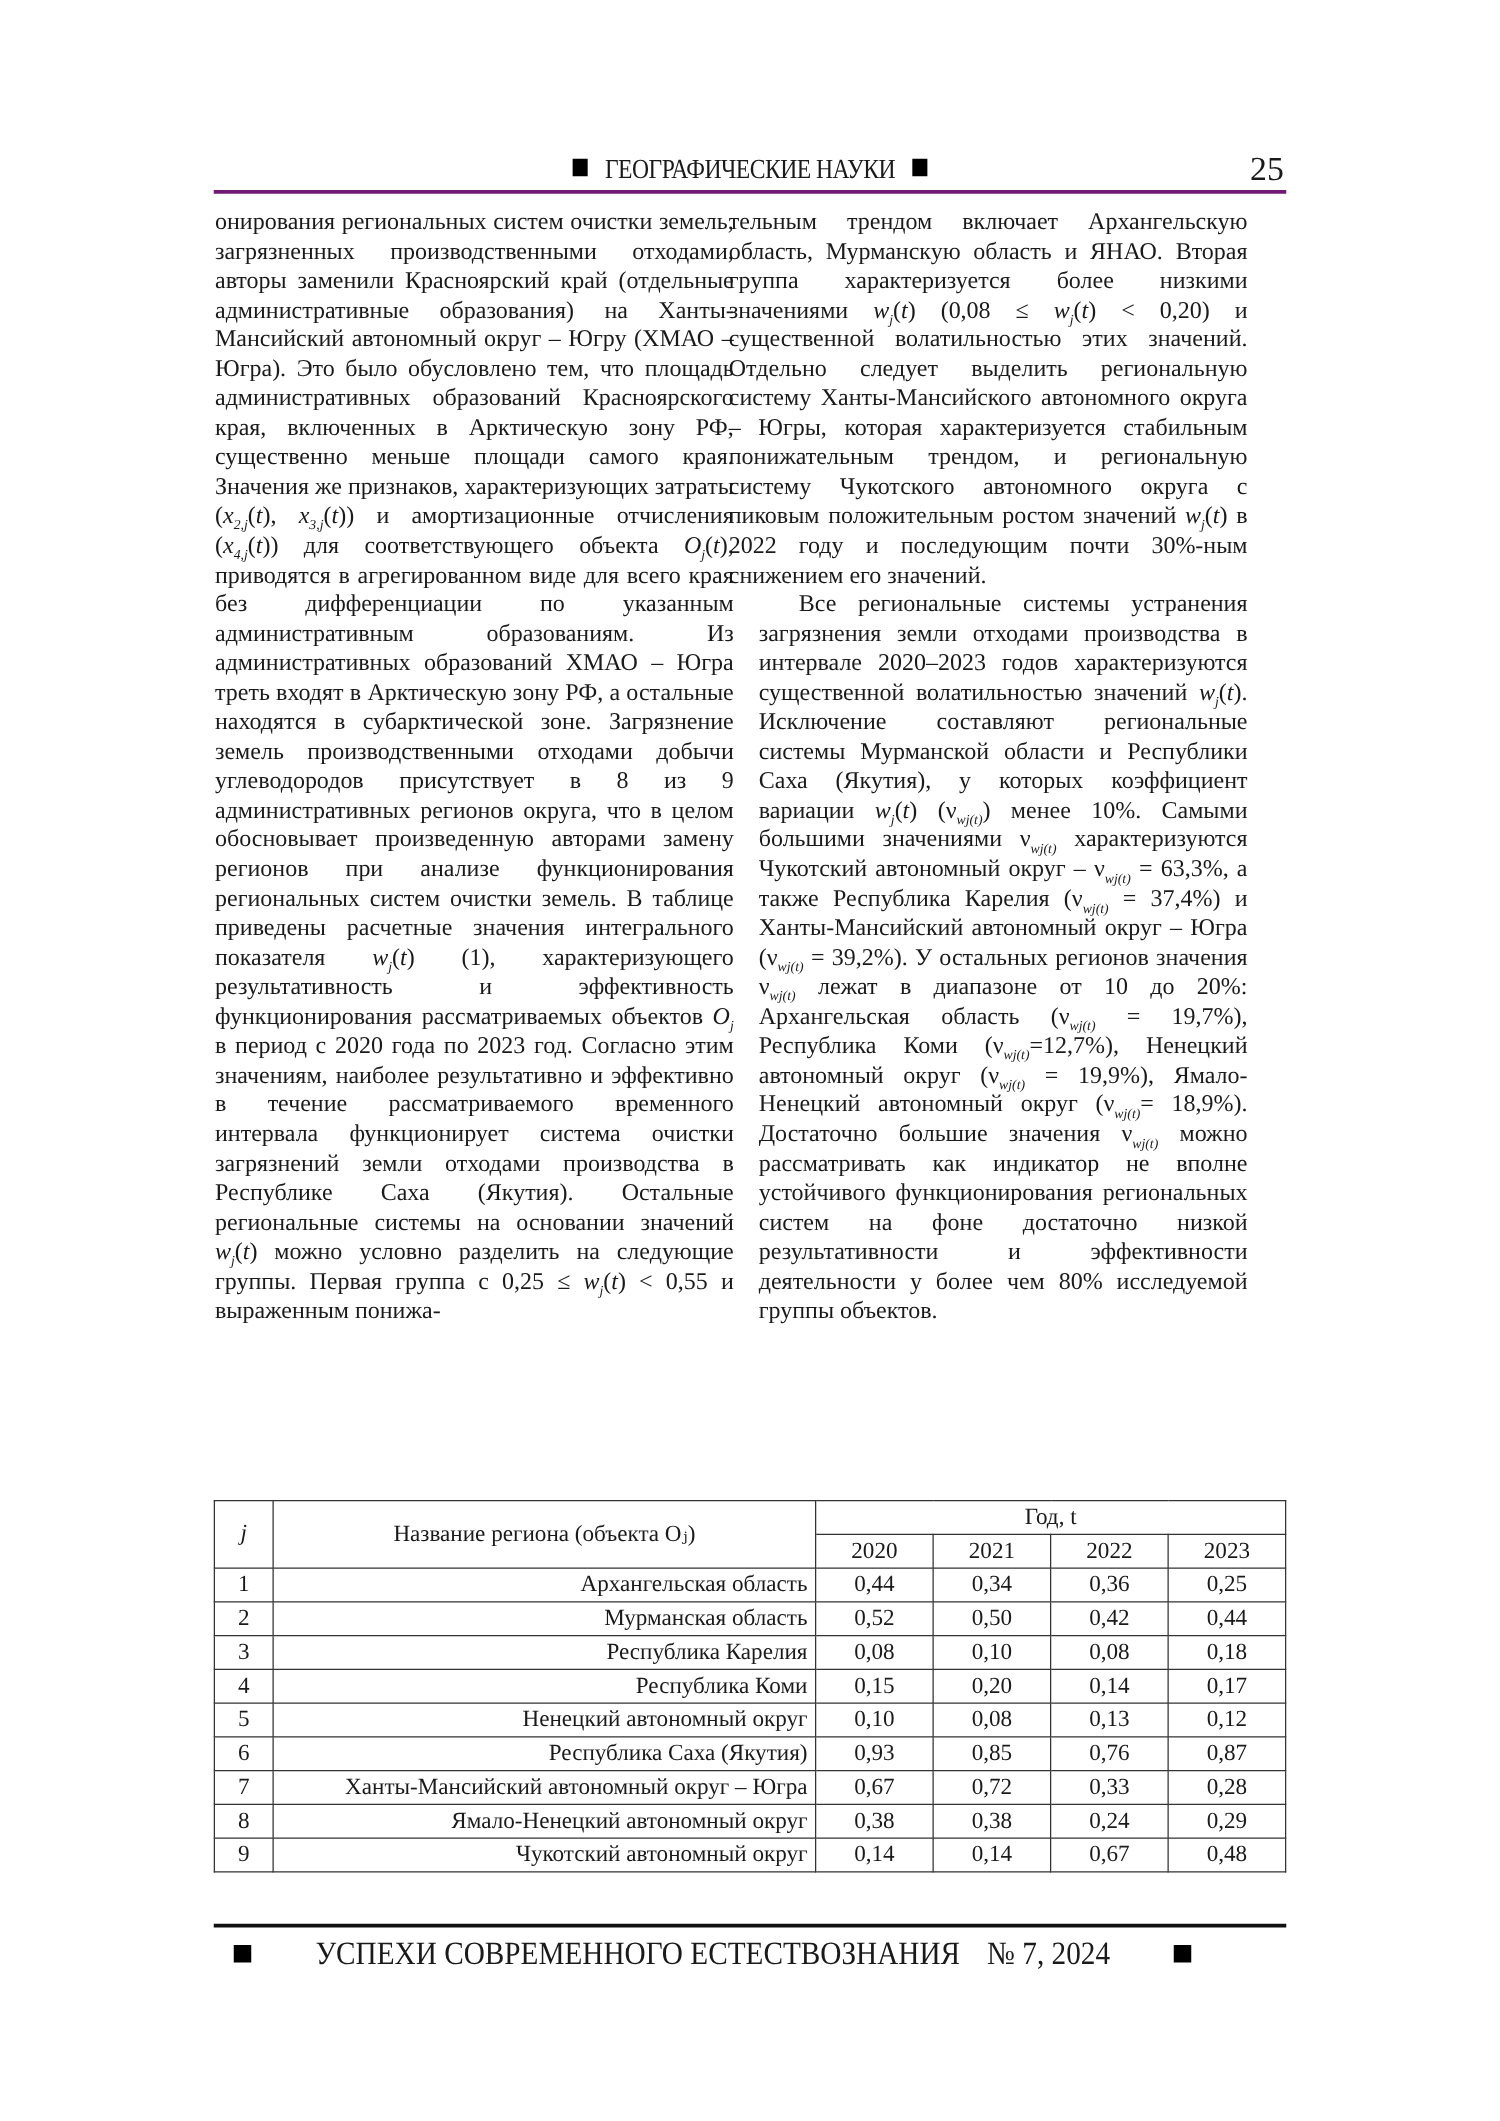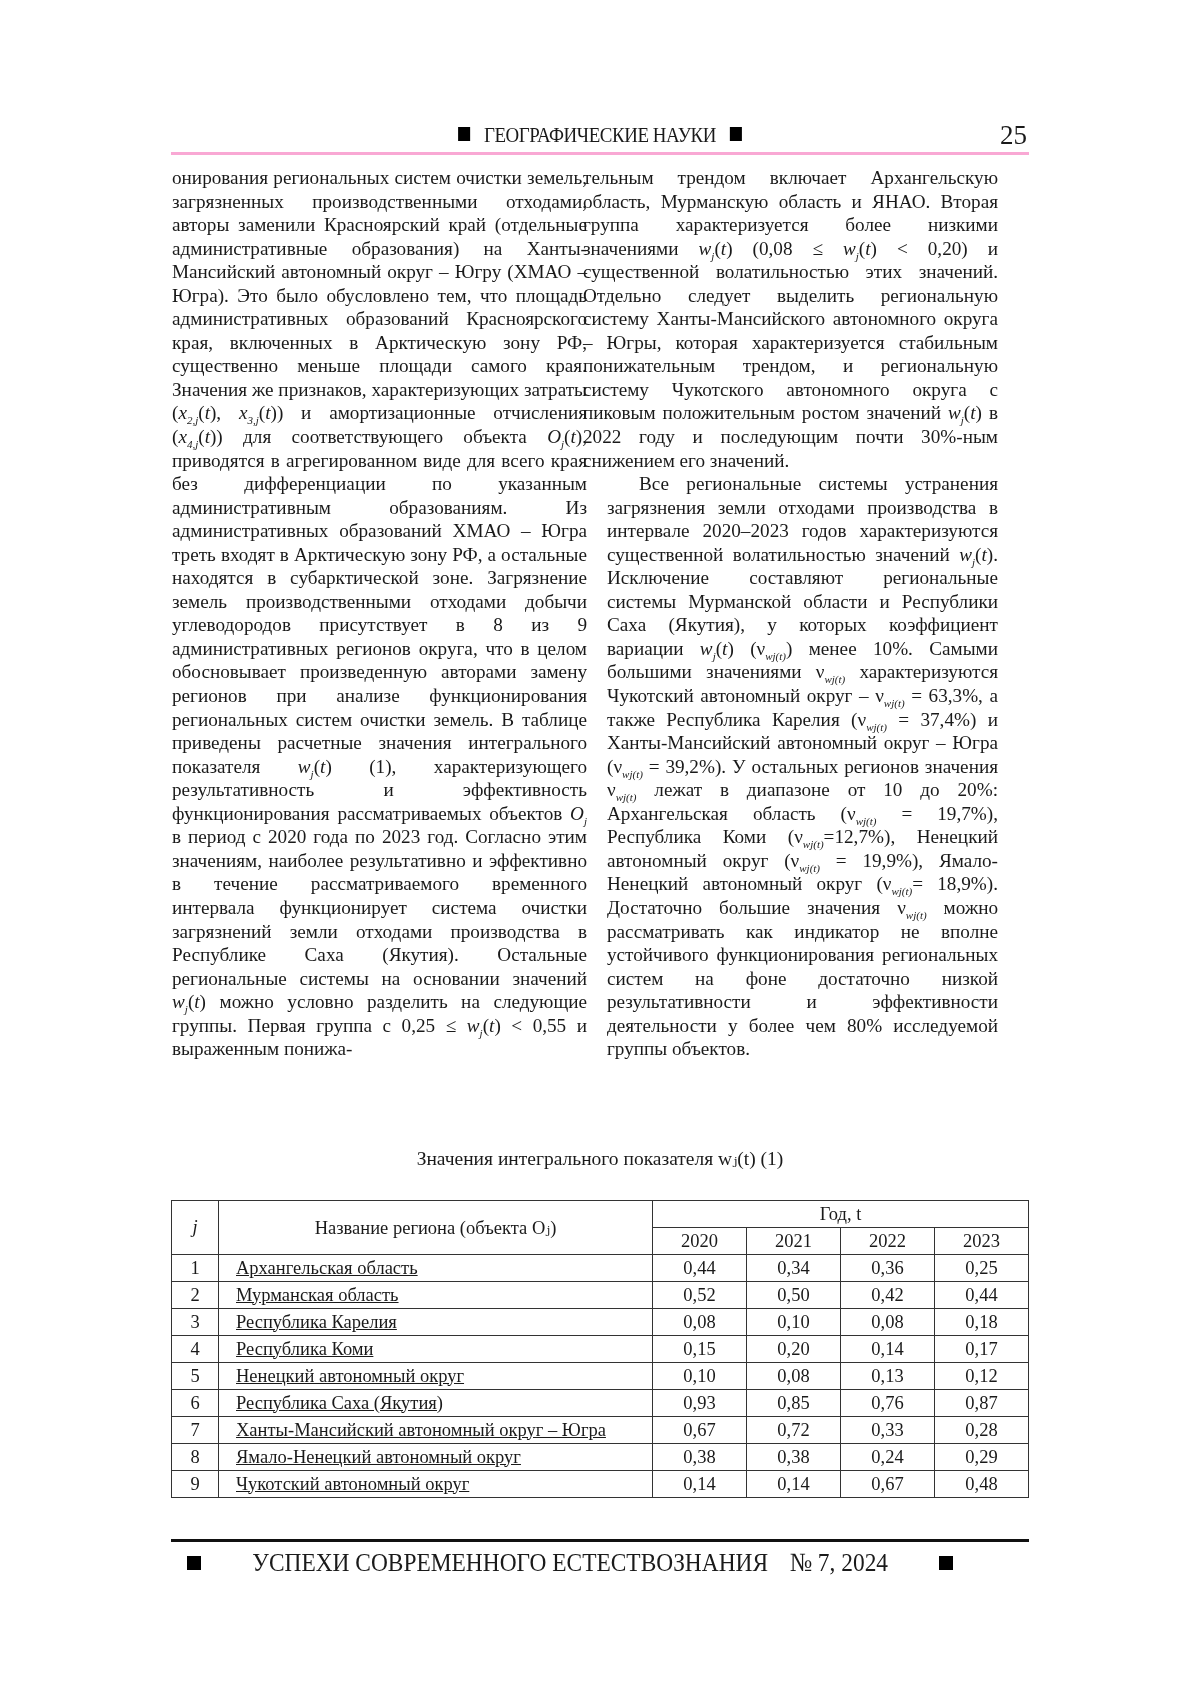--- a/index.html
+++ b/index.html
@@ -2,21 +2,21 @@
 <html><head>
 <meta charset="utf-8">
 <style>
   html, body { margin: 0; padding: 0; background: #ffffff; }
   body {
     width: 1200px; height: 1697px; position: relative; overflow: hidden;
     font-family: "Liberation Serif", "DejaVu Serif", serif; color: #1a1a1a;
   }
   .running-head {
     position: absolute; left: 171px; top: 120px; width: 858px; height: 32px;
-    border-bottom: 3px solid #f9a8d4;
+    border-bottom: 3px solid #701a75;
   }
   .running-head .title {
     position: absolute; left: 0; right: 0; top: 2px; text-align: center;
     font-size: 22px; letter-spacing: -0.5px; transform: scaleX(0.86);
   }
   .sq { display: inline-block; width: 14px; height: 14px; background: #000; vertical-align: 1px; margin: 0 16px; }
   .running-head .page-num { position: absolute; right: 2px; top: 0px; font-size: 27px; }
 
   .col {
     position: absolute; top: 166px; width: 415px;
@@ -35,21 +35,21 @@
     text-align: center; font-size: 19.5px; line-height: 22px;
   }
   table.data {
     position: absolute; left: 171px; top: 1200px; width: 858px;
     border-collapse: collapse; font-size: 18.5px;
   }
   table.data th, table.data td {
     border: 1.5px solid #333; padding: 0 6px; height: 26px; font-weight: normal;
   }
   table.data td.j { width: 34px; text-align: center; }
-  table.data td.name { text-align: left; padding-left: 17px; text-decoration: underline; }
+  table.data td.name { text-align: right; padding-left: 17px; }
   table.data td.num, table.data th.year { text-align: center; width: 81px; }
   table.data th.jh { font-style: italic; }
   .footer-rule { position: absolute; left: 171px; width: 858px; top: 1539px; border-top: 3px solid #111; }
   .footer {
     position: absolute; left: 171px; width: 858px; top: 1548px; text-align: left;
     font-size: 26px;
   }
   .footer .text { display: inline-block; transform: scaleX(0.9); }
   .footer .issue { margin-left: 24px; }
 </style>
@@ -66,21 +66,20 @@
 <div class="col col-left">
   <p class="cont">онирования региональных систем очистки земель, загрязненных производственными отходами, авторы заменили Красноярский край (отдельные административные образования) на Ханты-Мансийский автономный округ – Югру (ХМАО – Югра). Это было обусловлено тем, что площадь административных образований Красноярского края, включенных в Арктическую зону РФ, существенно меньше площади самого края. Значения же признаков, характеризующих затраты (<i>x</i><sub>2,<i>j</i></sub>(<i>t</i>), <i>x</i><sub>3,<i>j</i></sub>(<i>t</i>)) и амортизационные отчисления (<i>x</i><sub>4,<i>j</i></sub>(<i>t</i>)) для соответствующего объекта <i>O</i><sub>j</sub>(<i>t</i>), приводятся в агрегированном виде для всего края без дифференциации по указанным административным образованиям. Из административных образований ХМАО – Югра треть входят в Арктическую зону РФ, а остальные находятся в субарктической зоне. Загрязнение земель производственными отходами добычи углеводородов присутствует в 8 из 9 административных регионов округа, что в целом обосновывает произведенную авторами замену регионов при анализе функционирования региональных систем очистки земель. В таблице приведены расчетные значения интегрального показателя <i>w</i><sub>j</sub>(<i>t</i>) (1), характеризующего результативность и эффективность функционирования рассматриваемых объектов <i>O</i><sub>j</sub> в период с 2020 года по 2023 год. Согласно этим значениям, наиболее результативно и эффективно в течение рассматриваемого временного интервала функционирует система очистки загрязнений земли отходами производства в Республике Саха (Якутия). Остальные региональные системы на основании значений <i>w</i><sub>j</sub>(<i>t</i>) можно условно разделить на следующие группы. Первая группа с 0,25 ≤ <i>w</i><sub>j</sub>(<i>t</i>) &lt; 0,55 и выраженным понижа-</p>
 </div>
 
 <div class="col col-right">
   <p class="cont">тельным трендом включает Архангельскую область, Мурманскую область и ЯНАО. Вторая группа характеризуется более низкими значениями <i>w</i><sub>j</sub>(<i>t</i>) (0,08 ≤ <i>w</i><sub>j</sub>(<i>t</i>) &lt; 0,20) и существенной волатильностью этих значений. Отдельно следует выделить региональную систему Ханты-Мансийского автономного округа – Югры, которая характеризуется стабильным понижательным трендом, и региональную систему Чукотского автономного округа с пиковым положительным ростом значений <i>w</i><sub>j</sub>(<i>t</i>) в 2022 году и последующим почти 30%-ным снижением его значений.</p>
   <p class="indent">Все региональные системы устранения загрязнения земли отходами производства в интервале 2020–2023 годов характеризуются существенной волатильностью значений <i>w</i><sub>j</sub>(<i>t</i>). Исключение составляют региональные системы Мурманской области и Республики Саха (Якутия), у которых коэффициент вариации <i>w</i><sub>j</sub>(<i>t</i>) (ν<sub>wj(t)</sub>) менее 10%. Самыми большими значениями ν<sub>wj(t)</sub> характеризуются Чукотский автономный округ – ν<sub>wj(t)</sub> = 63,3%, а также Республика Карелия (ν<sub>wj(t)</sub> = 37,4%) и Ханты-Мансийский автономный округ – Югра (ν<sub>wj(t)</sub> = 39,2%). У остальных регионов значения ν<sub>wj(t)</sub> лежат в диапазоне от 10 до 20%: Архангельская область (ν<sub>wj(t)</sub> = 19,7%), Республика Коми (ν<sub>wj(t)</sub>=12,7%), Ненецкий автономный округ (ν<sub>wj(t)</sub> = 19,9%), Ямало-Ненецкий автономный округ (ν<sub>wj(t)</sub>= 18,9%). Достаточно большие значения ν<sub>wj(t)</sub> можно рассматривать как индикатор не вполне устойчивого функционирования региональных систем на фоне достаточно низкой результативности и эффективности деятельности у более чем 80% исследуемой группы объектов.</p>
 </div>
 
 <div class="caption">
-  <div>Значения интегрального показателя wⱼ(t) (1)</div>
 </div>
 
 <table class="data">
   <thead>
     <tr>
       <th class="jh" rowspan="2">j</th>
       <th rowspan="2">Название региона (объекта Oⱼ)</th>
       <th colspan="4">Год, t</th>
     </tr>
     <tr>

